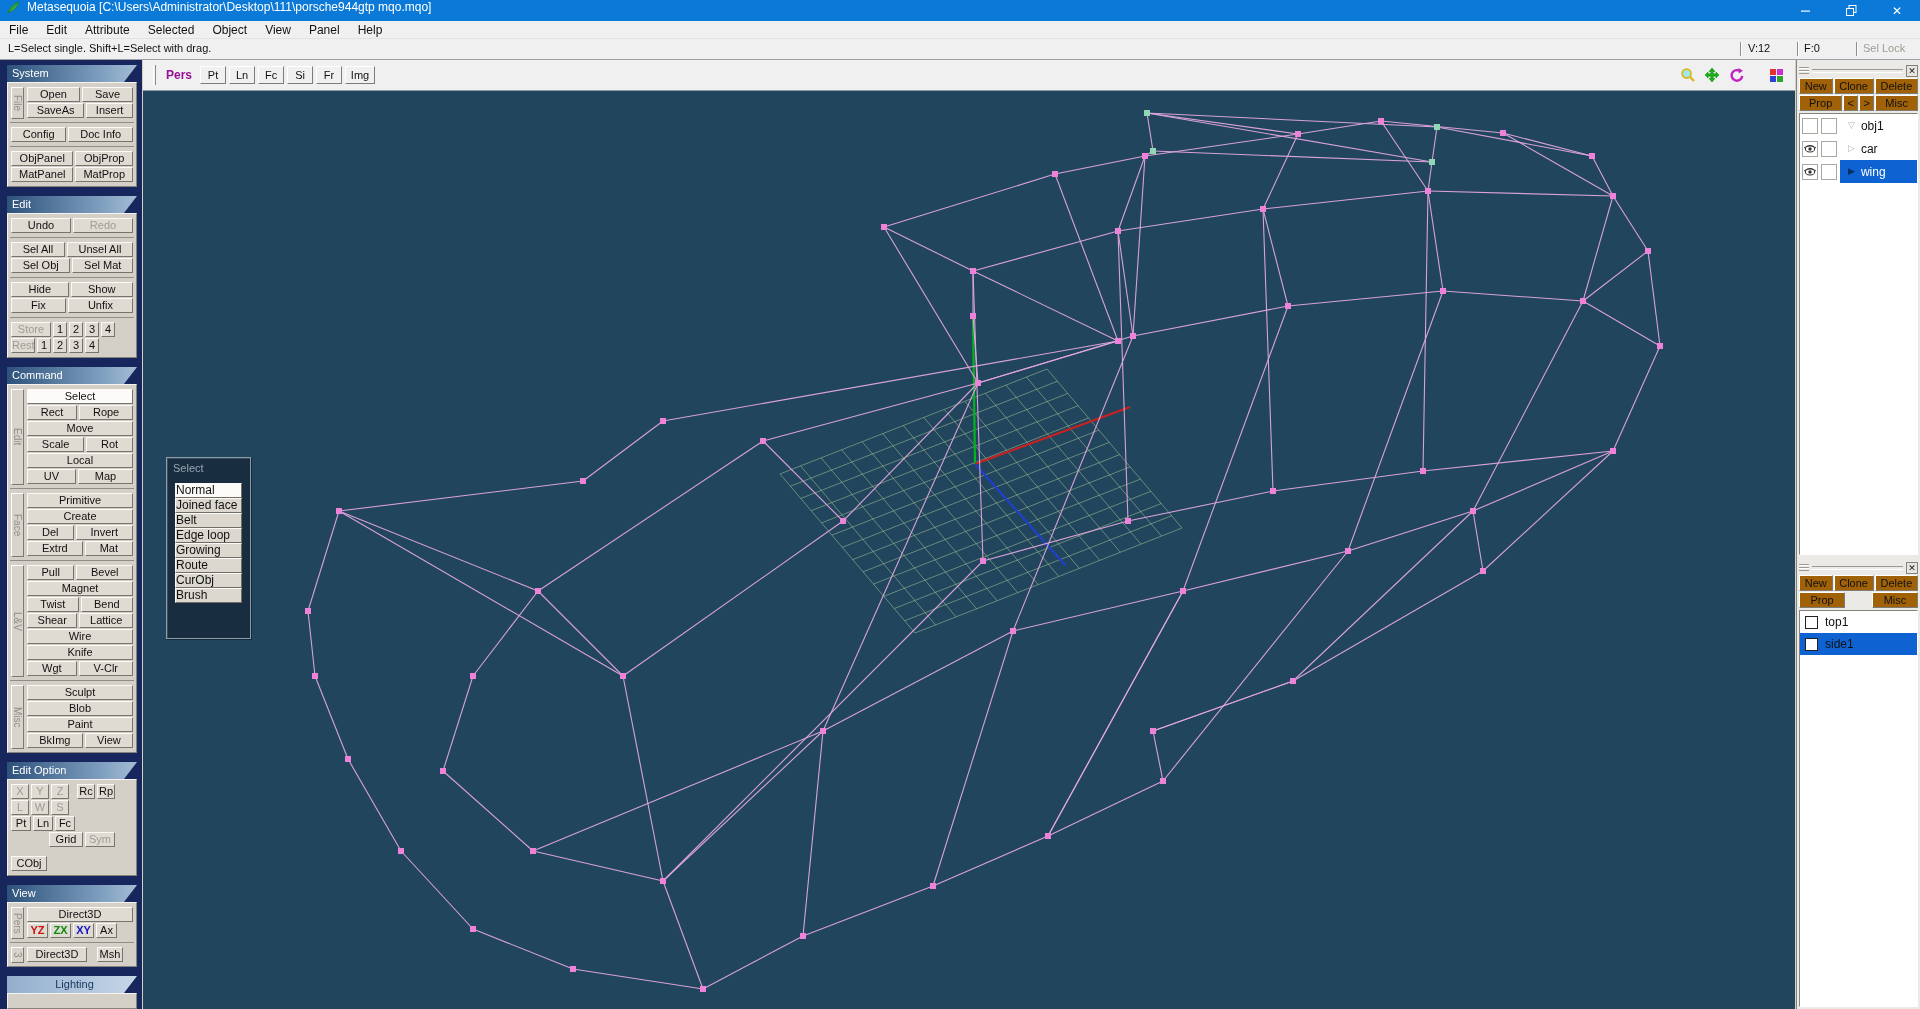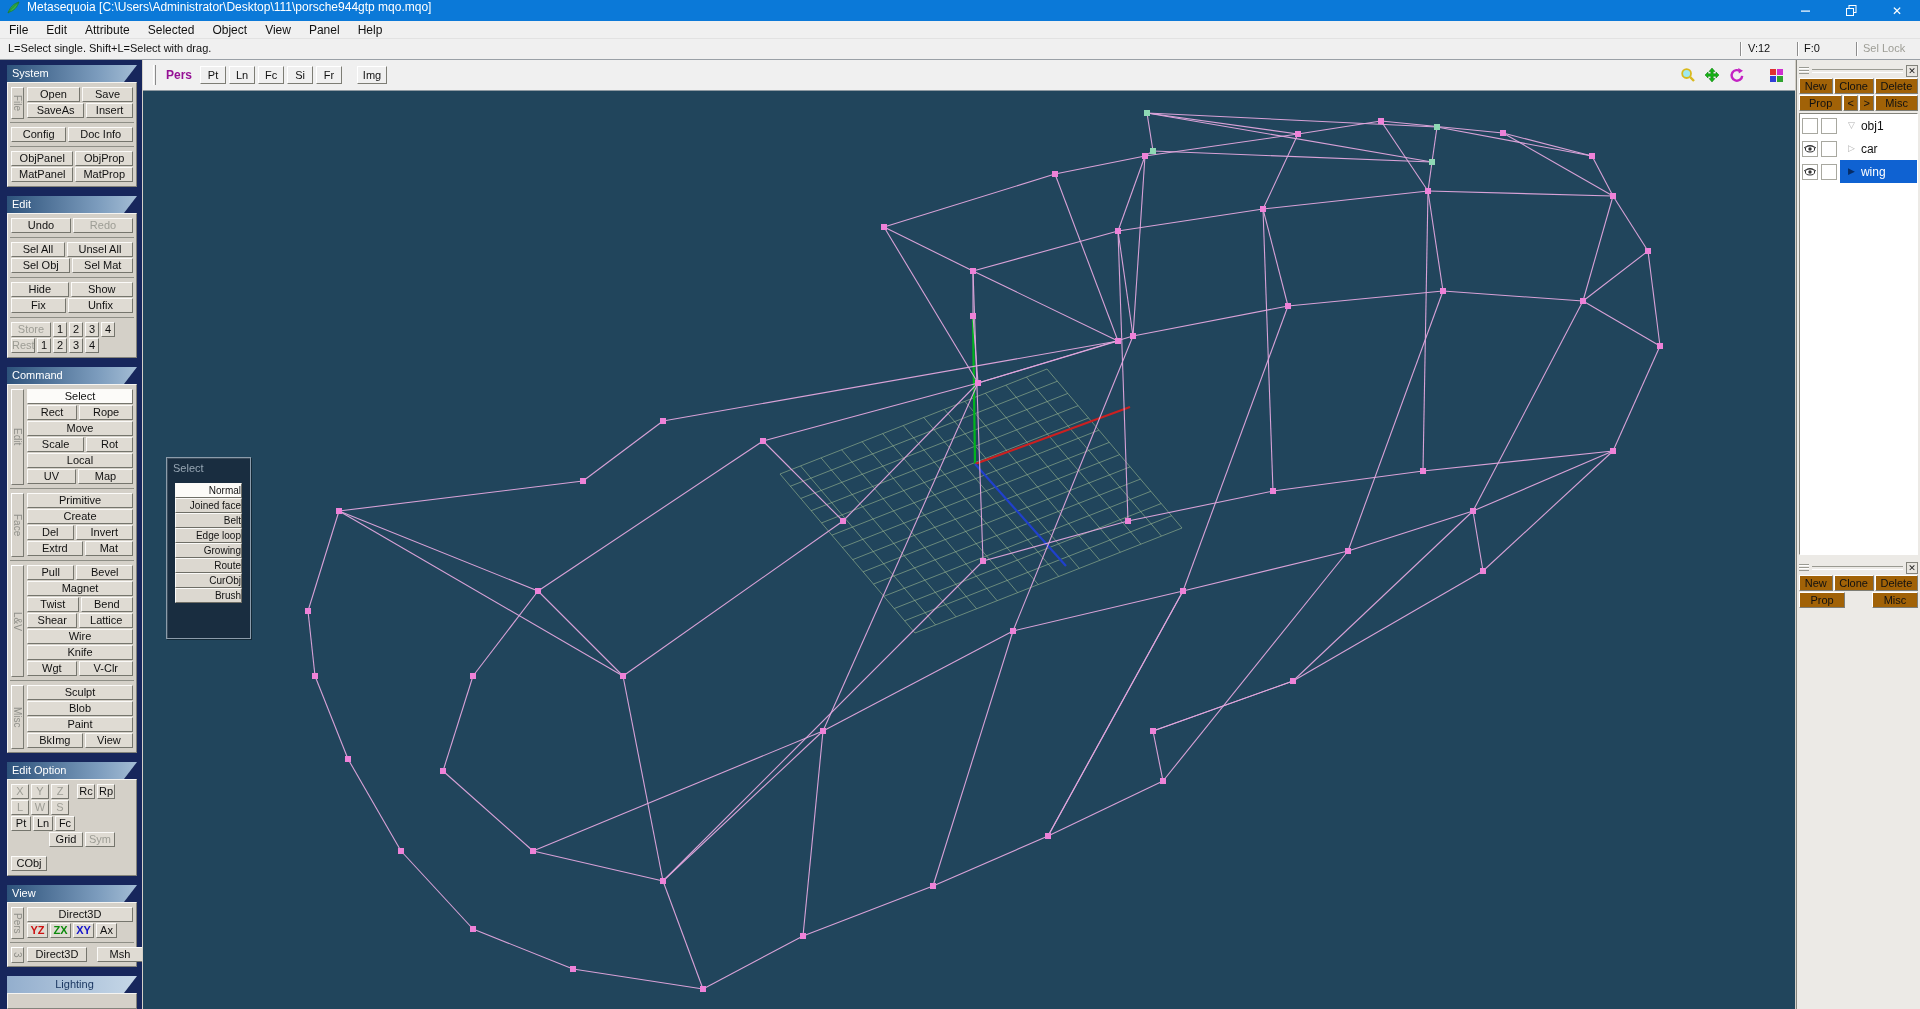--- a/index.html
+++ b/index.html
@@ -34,33 +34,33 @@
   .brow{display:flex;gap:2px;margin-bottom:1px;}
   .btn{flex:1 1 auto;height:15px;line-height:13px;font-size:11px;text-align:center;background:#dfdbd3;border:1px solid;border-color:#fbfaf8 #75756d #75756d #fbfaf8;color:#111;overflow:hidden;white-space:nowrap;}
   .btn.active{background:#fcfbf9;}
   .btn.disabled{color:#9d9d95;}
 
   
   #vtoolbar{position:absolute;left:143px;top:60px;width:1652px;height:31px;background:#f0f0f0;border-bottom:1px solid #8f9aa2;display:flex;align-items:center;}
   .grip{width:3px;height:20px;border-left:1px solid #fff;border-right:1px solid #8a8a8a;margin:0 8px 0 10px;}
   .view-label{color:#951095;font-weight:bold;font-size:12px;margin:0 8px 0 2px;}
   .tgl{width:26px;height:18px;line-height:16px;font-size:11px;text-align:center;background:#f0f0f0;border:1px solid;border-color:#fff #7d7d75 #7d7d75 #fff;margin-right:3px;color:#111;}
-  .tgl.img{width:30px;margin-left:12px;}
+  .tgl.img{width:30px;margin-left:0;}
   #vticons{margin-left:auto;display:flex;align-items:center;}
   #vticons .icobtn{margin-left:8px;display:flex;}
   #vticons .layout{margin-left:26px;margin-right:12px;}
 
   
   #canvas{position:absolute;left:143px;top:91px;width:1652px;height:918px;background:#21455c;overflow:hidden;}
   #wire-svg{position:absolute;left:0;top:0;}
 
   
   #palette{position:absolute;left:23px;top:366px;width:85px;height:182px;background:rgba(24,44,63,0.94);border:1px solid #8c9cab;box-shadow:inset 1px 1px 0 rgba(255,255,255,0.15), 1px 1px 0 rgba(0,0,0,0.4);padding-top:4px;}
   #palette .ptitle{color:#97a6b4;font-size:11px;padding-left:6px;margin-bottom:9px;}
-  #palette .pbtn{width:67px;margin:0 auto;height:15px;line-height:13px;font-size:10px;text-align:right;background:#dcd8d0;border:1px solid;border-color:#fbfaf8 #6e6e66 #6e6e66 #fbfaf8;color:#111;}
+  #palette .pbtn{width:67px;margin:0 auto;height:15px;line-height:13px;font-size:12px;text-align:left;background:#dcd8d0;border:1px solid;border-color:#fbfaf8 #6e6e66 #6e6e66 #fbfaf8;color:#111;}
   #palette .pbtn.active{background:#fcfbf8;}
 
   
   #rightcol{position:absolute;left:1796px;top:60px;width:124px;height:949px;background:#eceae6;border-left:1px solid #83837b;display:flex;flex-direction:column;}
   .rsection{display:flex;flex-direction:column;}
   #objsection{height:497px;}
   #matsection{flex:1 1 auto;}
   .cbar{height:13px;display:flex;align-items:center;padding:0 2px;margin-top:4px;}
   .grip3{flex:0 0 10px;height:7px;background:repeating-linear-gradient(#9a9a92 0 1px,#fff 1px 2px,transparent 2px 3px);}
   .hline{flex:1;height:4px;border-top:1px solid #9a9a92;border-bottom:1px solid #fff;margin:0 3px;}
@@ -370,21 +370,21 @@
                 <div class="btn" style="width: 21px; flex: 0 0 auto; color: rgb(17, 17, 204); font-weight: bold;">XY</div>
                 <div class="btn" style="width: 21px; flex: 0 0 auto;">Ax</div>
               </div>
             </div>
           </div>
           <div class="group">
             <div class="vtab">3</div>
             <div class="rows">
               <div class="brow">
                 <div class="btn" style="width: 60px; flex: 0 0 auto;">Direct3D</div>
-                <div class="btn" style="width: 46px; flex: 0 0 auto; margin-left: 8px;">Msh</div>
+                <div class="btn" style="width: 26px; flex: 0 0 auto; margin-left: 8px;">Msh</div>
               </div>
             </div>
           </div>
         </div>
       </div>
       <div class="panel grow">
         <div class="phead phead-lite">Lighting</div>
         <div class="pbody">
           <div class="group">
             <div class="rows"></div>
@@ -720,16 +720,26 @@
       <div class="rprow" id="mat-tb1">
           <div class="rpbtn">New</div>
           <div class="rpbtn">Clone</div>
           <div class="rpbtn">Delete</div>
         </div>
       <div class="rprow" id="mat-tb2">
           <div class="rpbtn" style="flex: 0 0 46px;">Prop</div>
           <div class="rpspacer"></div>
           <div class="rpbtn" style="flex: 0 0 46px;">Misc</div>
         </div>
+      <div class="listbox" id="mat-list">
+          <div class="mrow">
+            <div class="swatch"></div>
+            <span>top1</span>
+          </div>
+          <div class="mrow selected">
+            <div class="swatch"></div>
+            <span>side1</span>
+          </div>
+        </div>
     </div>
   </div>
 
 </div>
 
 </body></html>

